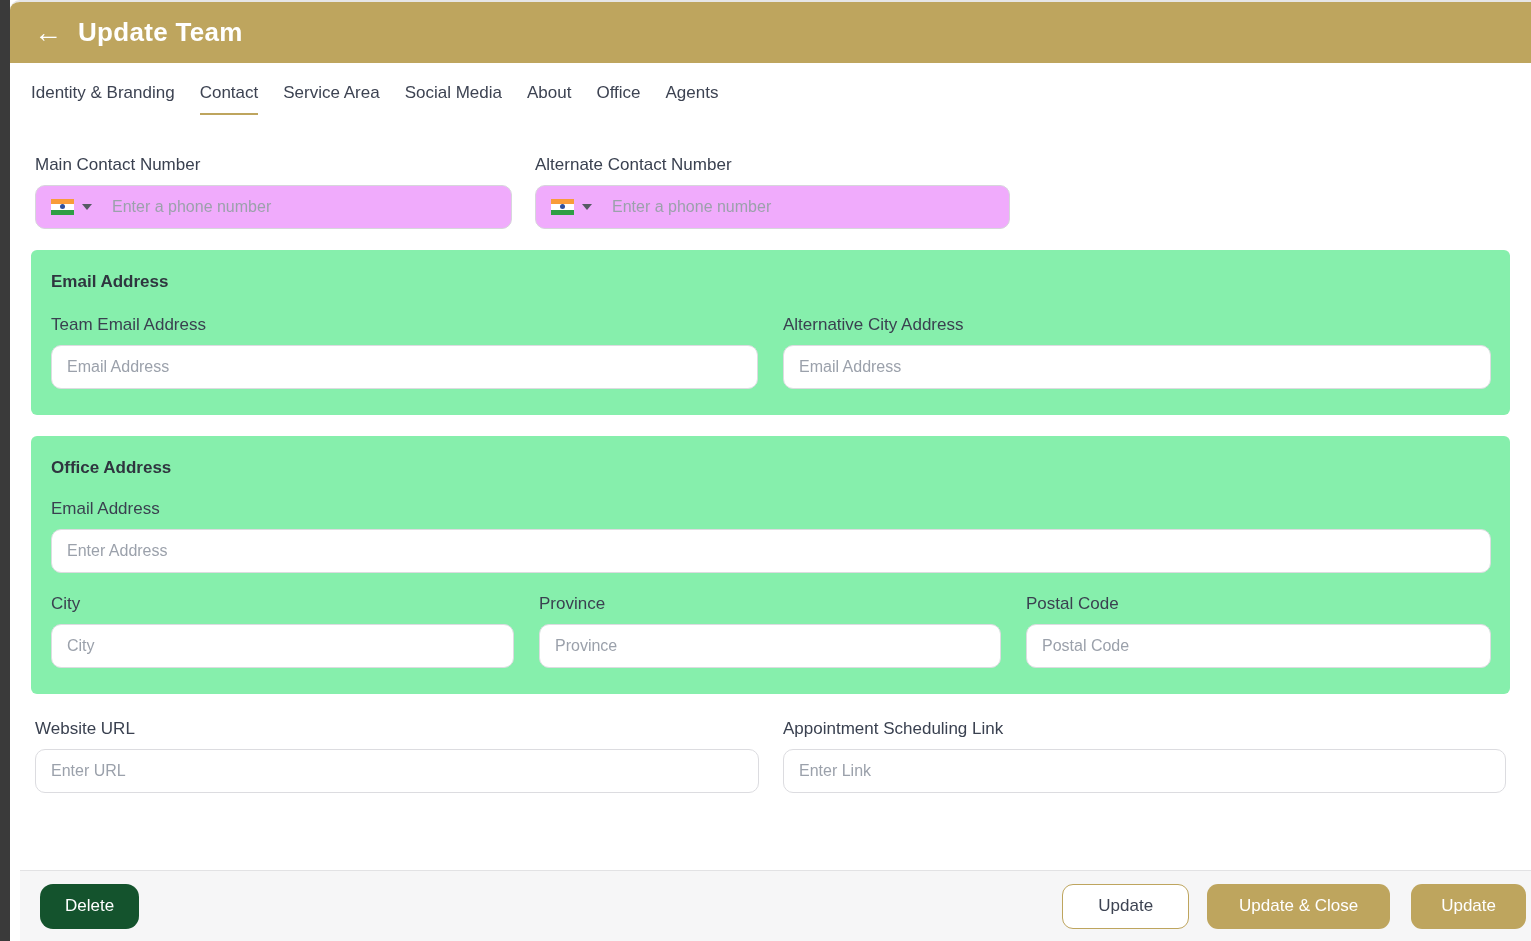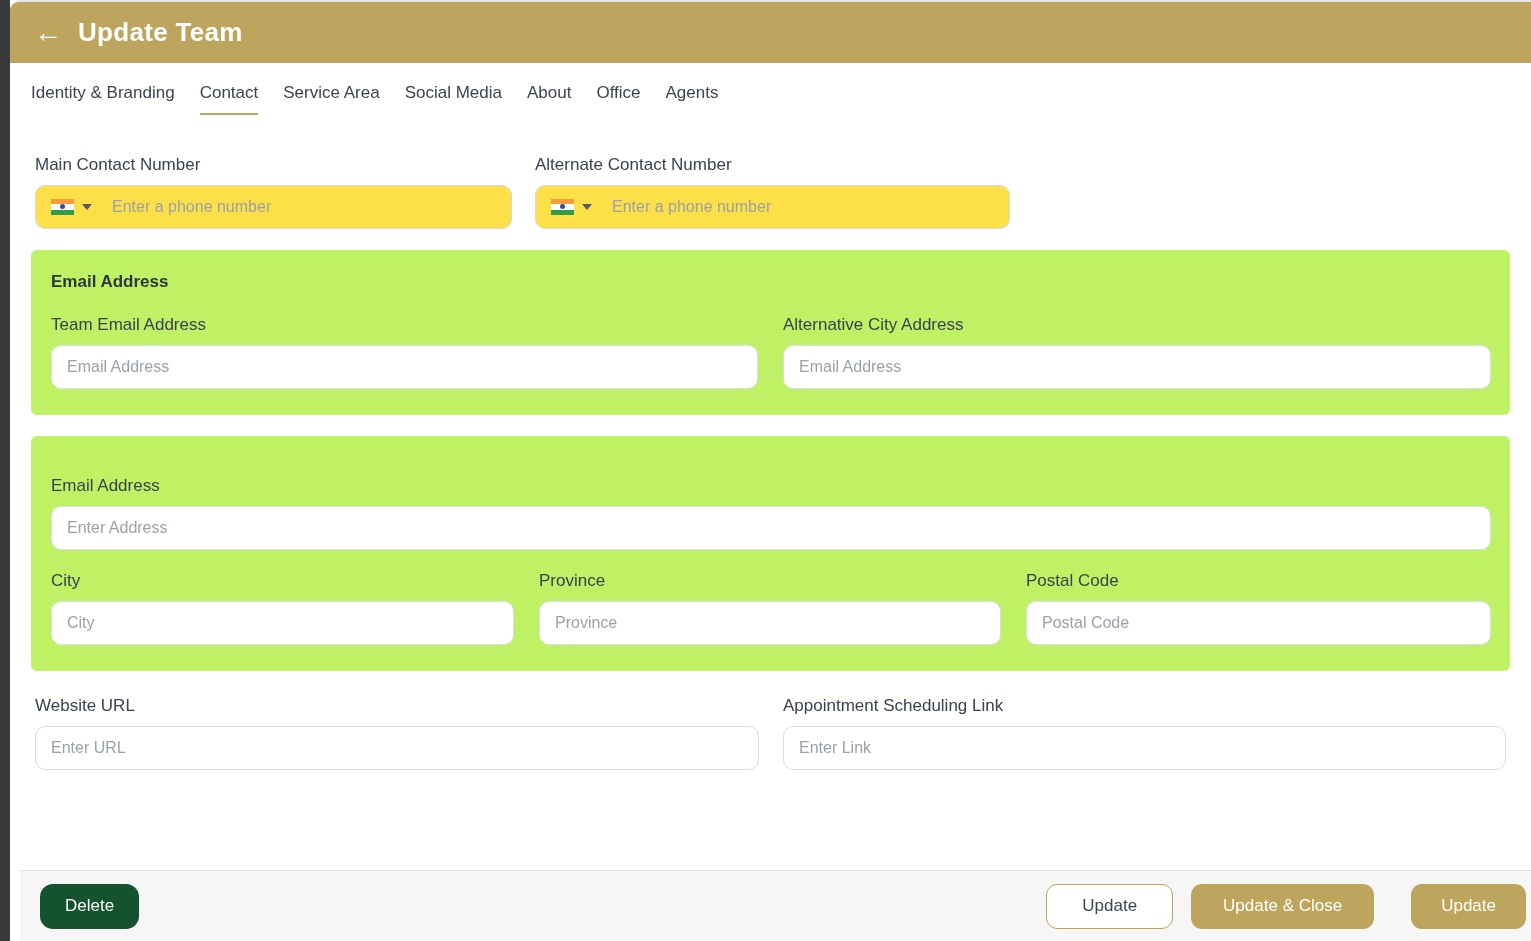--- a/index.html
+++ b/index.html
@@ -88,21 +88,21 @@
   .phone-group { width: 477px; margin-right: 23px; }
   .phone-group:last-child { width: 475px; margin-right: 0; }
 
   .phone-input {
     height: 44px;
     border: 1px solid #d6d6db;
     border-radius: 10px;
     display: flex;
     align-items: center;
     padding-left: 15px;
-    background: #fde047;
+    background: #f0abfc;
   }
   .flag-btn {
     display: flex;
     align-items: center;
     cursor: pointer;
     margin-right: 20px;
   }
   .flag {
     width: 23px; height: 16px;
     display: flex;
@@ -137,21 +137,21 @@
   .phone-input input.bare {
     border: none; height: 40px; flex: 1;
     font-size: 16px; color: #3a4150; outline: none;
     background: transparent;
     font-family: "Liberation Sans", sans-serif;
   }
   .phone-input input.bare::placeholder { color: #9ba1ab; opacity: 1; }
 
   
   .section {
-    background: #bef264;
+    background: #86efac;
     border-radius: 6px;
     width: 1479px;
     margin-top: 21px;
     padding: 19px 19px 26px 20px;
   }
   .section-heading {
     font-size: 17px;
     font-weight: 700;
     color: #2f353f;
     margin: 3px 0 2px 0;
@@ -193,21 +193,21 @@
   .btn-delete { background: #14532d; color: #ffffff; border-radius: 13px; }
   .footer .spacer { flex: 1; }
   .btn-close {
     background: #ffffff;
     color: #3d4352;
     border: 1px solid #bea55e;
     margin-right: 18px;
     padding: 0 35px;
   }
   .btn-gold { background: #bea55e; color: #ffffff; }
-  .btn-update-close { margin-right: 37px; padding: 0 32px; }
+  .btn-update-close { margin-right: 21px; padding: 0 32px; }
   .btn-update { padding: 0 30px; }
 </style>
 </head>
 <body>
 
 <div class="page">
   <div class="left-strip"></div>
 
   <div class="panel">
 
@@ -271,20 +271,21 @@
             <input class="text-input" type="text" placeholder="Email Address" style="">
           </div>
           <div class="col-alt">
             <label class="field-label">Alternative City Address</label>
             <input class="text-input" type="text" placeholder="Email Address" style="">
           </div>
         </div>
       </div>
 
       <div class="section">
+        <div class="section-heading">Office Address</div>
         <div>
           <label class="field-label">Email Address</label>
           <input class="text-input" type="text" placeholder="Enter Address" style="">
         </div>
         <div class="row office-cols">
           <div class="col-city">
             <label class="field-label">City</label>
             <input class="text-input" type="text" placeholder="City" style="">
           </div>
           <div class="col-province">

